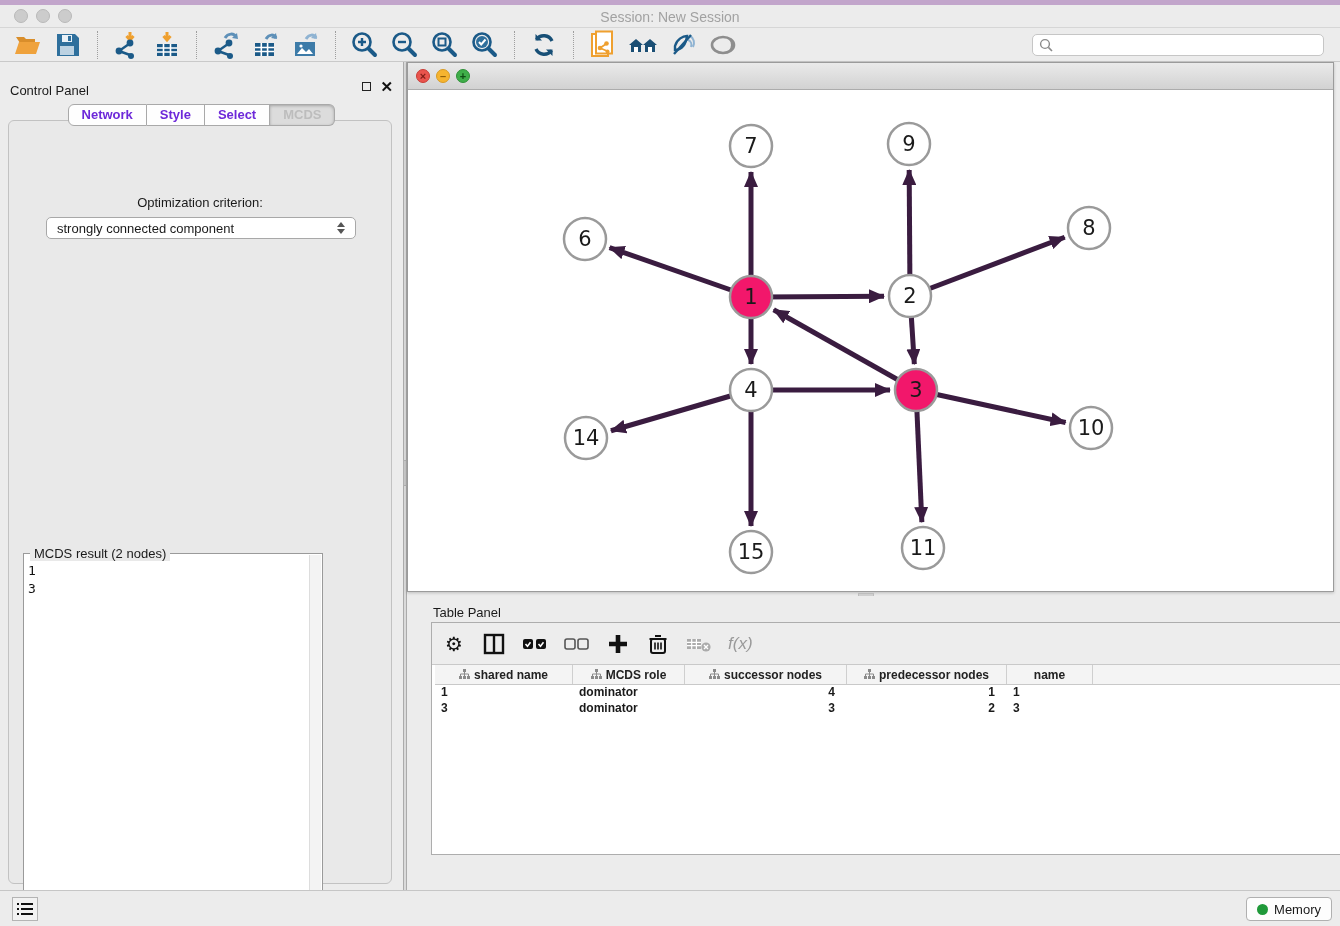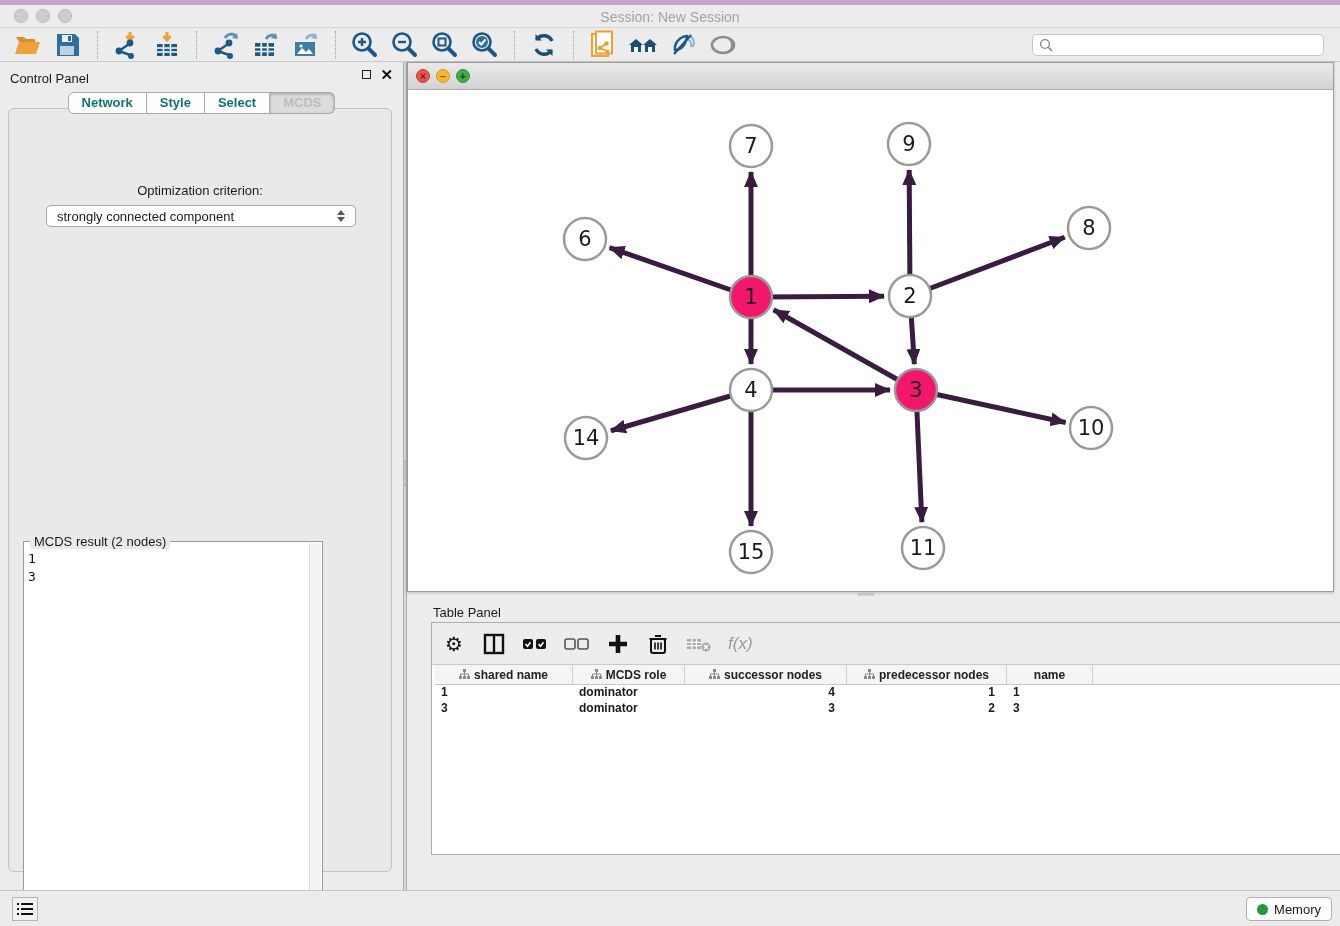--- a/index.html
+++ b/index.html
@@ -13,29 +13,29 @@
   .traffic .dot { width:14px; height:14px; border-radius:50%; background:#CCCCCC; border:1px solid #B9B9B9; }
   .win-title { position:absolute; left:0; right:0; top:4px; text-align:center; font-size:14px; color:#A2A2A2; }
 
   .toolbar { position:absolute; left:0; top:28px; width:1340px; height:34px; background:#ECECEC; border-bottom:1px solid #C9C9C9; display:flex; align-items:center; padding:0 8px; }
   .tbtn { width:34px; height:30px; display:flex; align-items:center; justify-content:center; margin:0 3px; }
   .tsep { width:1px; height:28px; border-left:1px dotted #9E9E9E; margin:0 9px; }
   .searchbox { margin-left:auto; margin-right:8px; width:292px; height:22px; background:#fff; border:1px solid #C6C6C6; border-radius:5px; display:flex; align-items:center; padding:0 6px; }
   .searchbox input { border:none; outline:none; flex:1; font-size:12px; font-family:"Liberation Sans",sans-serif; background:transparent; }
 
   
-  .control-panel { position:absolute; left:0; top:62px; width:403px; height:828px; background:#ECECEC; }
+  .control-panel { position:absolute; left:0; top:74px; width:403px; height:828px; background:#ECECEC; }
   .panel-head { position:relative; height:30px; }
   .panel-title { position:absolute; left:10px; top:9px; font-size:13px; }
   .panel-icons { position:absolute; right:10px; top:7px; display:flex; gap:9px; align-items:center; }
   .float-ico { width:9px; height:9px; border:1.6px solid #222; }
   .close-ico { font-size:15px; font-weight:bold; line-height:11px; color:#111; }
 
   .seg-row { display:flex; justify-content:center; position:relative; z-index:2; }
-  .seg { background:#FEFEFE; border:1px solid #A9A9A9; border-left:none; padding:2px 13px 3px; font-size:13px; font-weight:bold; color:#0f766e; }
+  .seg { background:#FEFEFE; border:1px solid #A9A9A9; border-left:none; padding:2px 13px 3px; font-size:13px; font-weight:bold; color:#6d28d9; }
   .seg:first-child { border-left:1px solid #A9A9A9; border-radius:6px 0 0 6px; }
   .seg:last-child { border-radius:0 6px 6px 0; }
   .seg.active { background:#DCDCDC; color:#BDBDBD; box-shadow:inset 0 1px 3px rgba(0,0,0,.25); }
 
   .cp-box { position:absolute; left:8px; top:46px; width:384px; height:764px; border:1px solid #C2C2C2; border-radius:6px; background:#E9E9E9; }
   .opt-label { position:absolute; left:0; width:100%; top:74px; text-align:center; font-size:13px; }
   .combo { position:absolute; left:37px; top:96px; width:310px; height:22px; background:#fff; border:1px solid #A8A8A8; border-radius:5px; font-size:13px; display:flex; align-items:center; padding:0 10px; }
   .combo .stepper { margin-left:auto; display:flex; flex-direction:column; gap:2px; }
   .combo .stepper i { width:0; height:0; border-left:4px solid transparent; border-right:4px solid transparent; display:block; }
   .combo .stepper .up { border-bottom:5px solid #555; }

